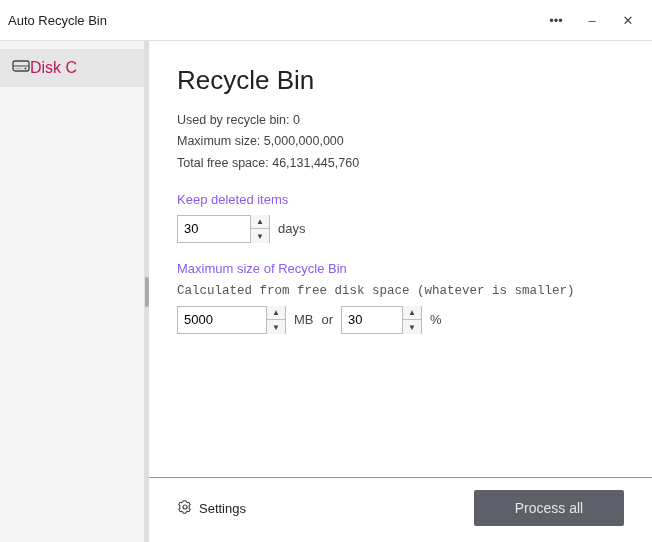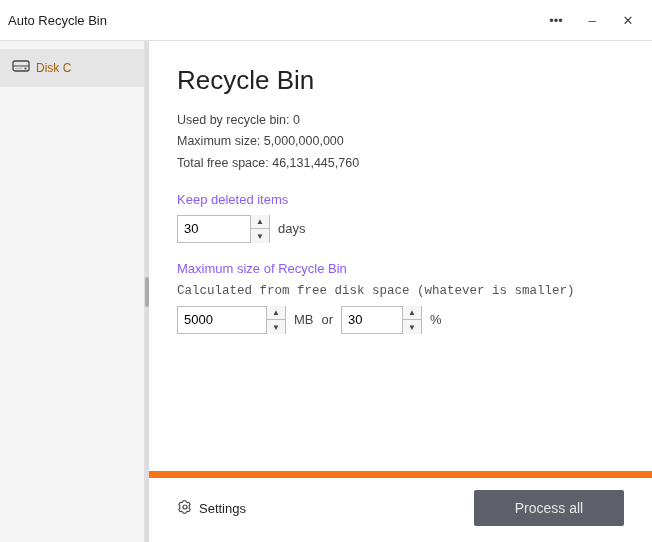--- a/index.html
+++ b/index.html
@@ -62,23 +62,23 @@
       border-right: 1px solid #e0e0e0;
       padding: 8px 0;
       display: flex;
       flex-direction: column;
     }
     .sidebar-item {
       display: flex;
       align-items: center;
       padding: 8px 12px;
       cursor: pointer;
-      gap: 6px;
-      font-size: 12px;
-      color: #a16207;
+      gap: 0;
+      font-size: 16px;
+      color: #be185d;
       border-radius: 0;
     }
     .sidebar-item.active {
       background: #e5e5e5;
     }
 
     
     .sidebar-divider {
       width: 4px;
       background: #ddd;
@@ -185,21 +185,21 @@
     
     .footer {
       position: absolute;
       bottom: 0;
       left: 0;
       right: 0;
       display: flex;
       align-items: center;
       justify-content: space-between;
       padding: 12px 28px 16px 28px;
-      border-top: 7px solid #f97316;
+      border-top: 1px solid #f97316;
       background: #fff;
     }
     .settings-link {
       display: flex;
       align-items: center;
       gap: 6px;
       font-size: 13px;
       color: #222;
       cursor: pointer;
       text-decoration: none;

